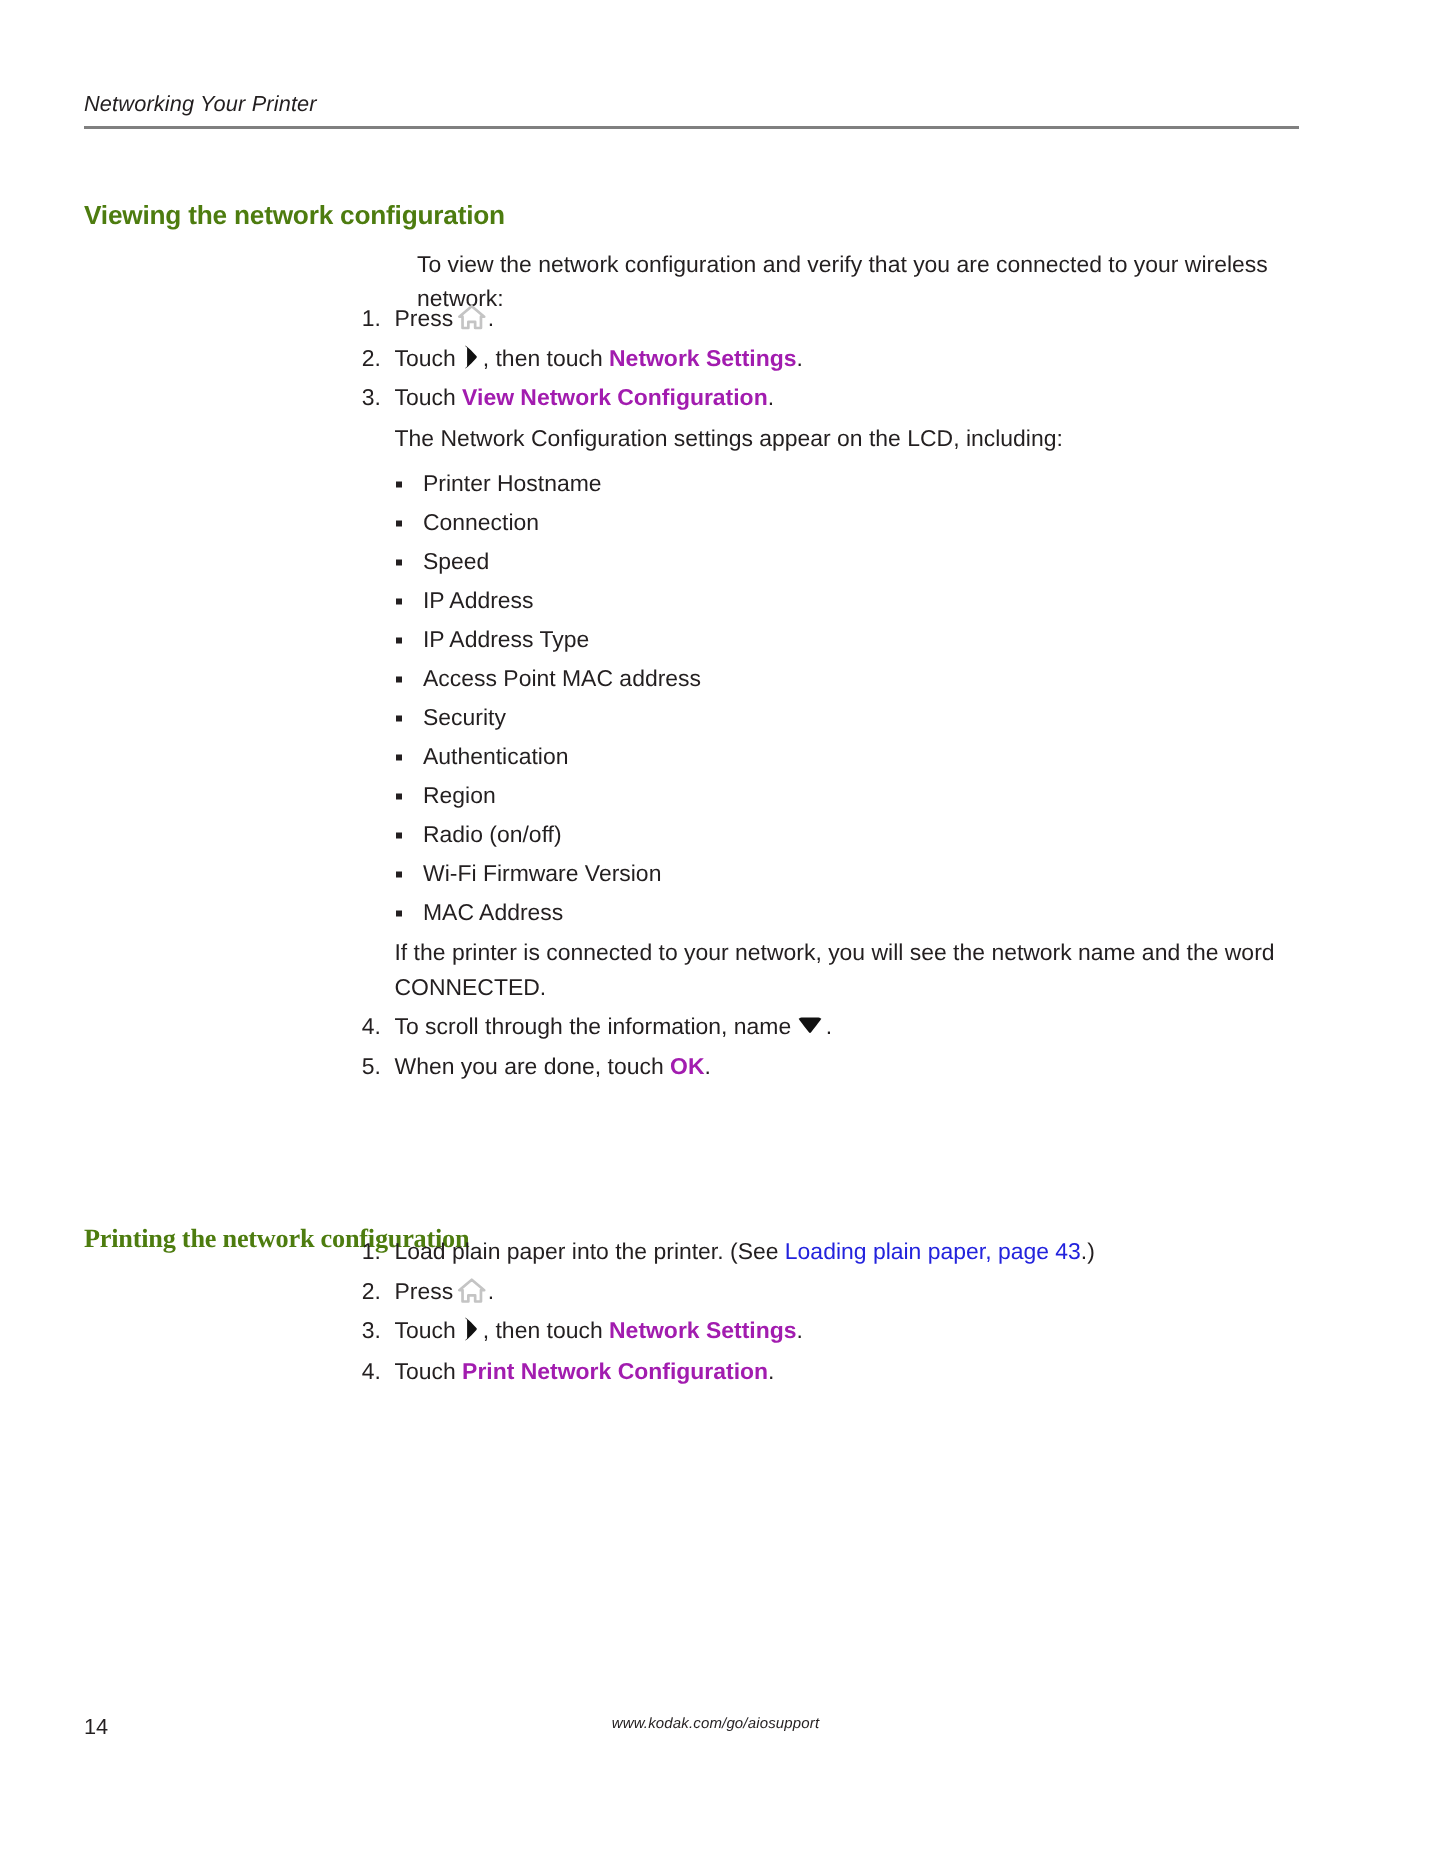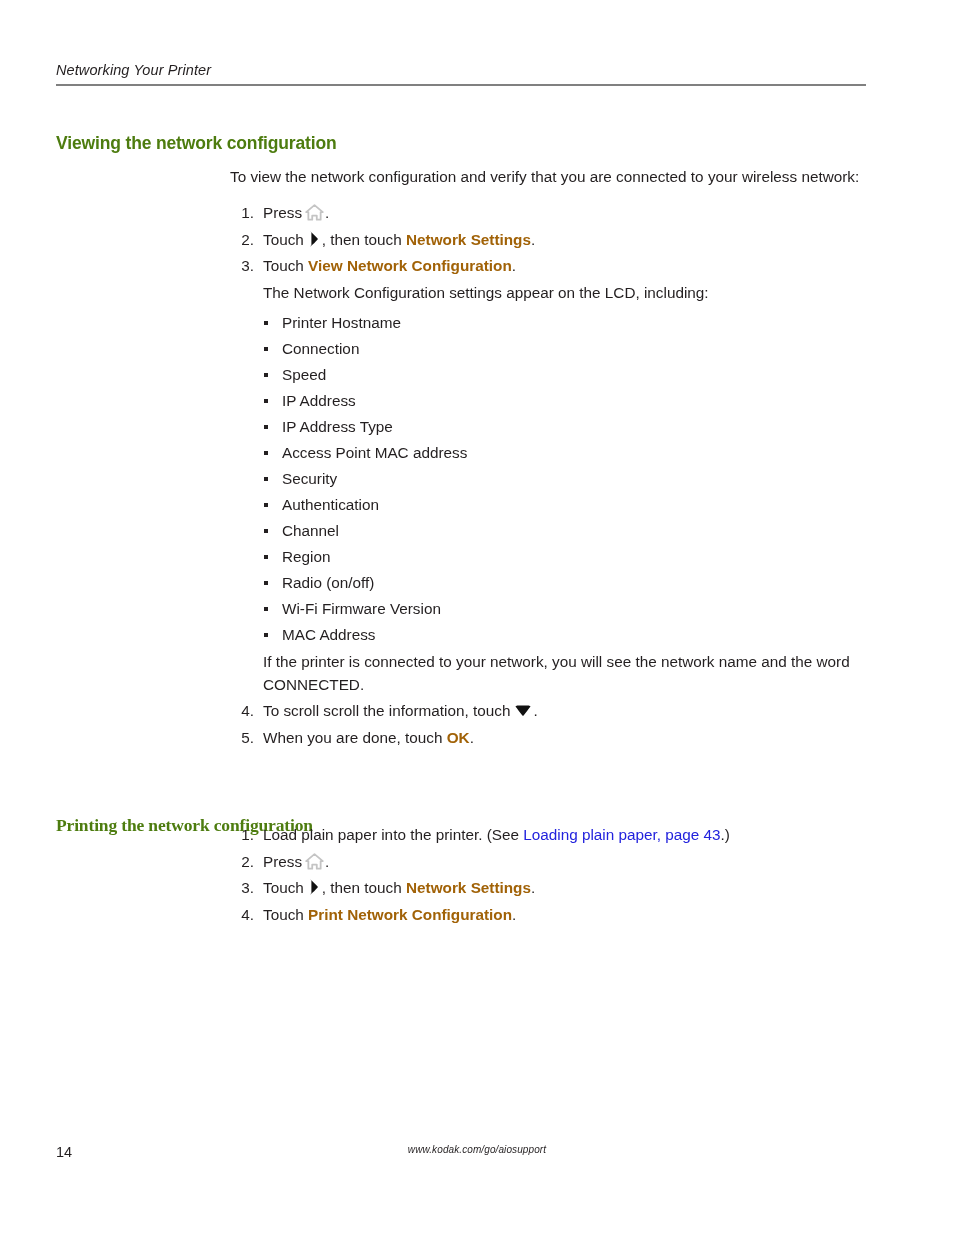--- a/index.html
+++ b/index.html
@@ -57,20 +57,21 @@
   .body-col {
     position: absolute;
     left: 230px;
     width: 640px;
   }
   #intro { top: 151px; }
   .para {
     font-size: 15.3px;
     line-height: 22.5px;
     color: #231f20;
+    margin-left: 48px;
   }
 
   
   ol.steps {
     list-style: none;
     margin: 0;
     padding: 0;
   }
   ol.steps > li {
     position: relative;
@@ -122,21 +123,21 @@
     width: 3.5px;
     height: 3.5px;
     background: #231f20;
   }
   .tail-para {
     margin-top: 3px;
   }
 
   strong.b {
     font-weight: bold;
-    color: #a16207;
+    color: #a21caf;
   }
 
   a.xref {
     color: #2222dd;
     text-decoration: none;
   }
 
   
   .icon-inline {
     display: inline-block;
@@ -203,33 +204,32 @@
 
         <ul class="bullets">
           <li>Printer Hostname</li>
           <li>Connection</li>
           <li>Speed</li>
           <li>IP Address</li>
           <li>IP Address Type</li>
           <li>Access Point MAC address</li>
           <li>Security</li>
           <li>Authentication</li>
-          <li>Channel</li>
           <li>Region</li>
           <li>Radio (on/off)</li>
           <li>Wi-Fi Firmware Version</li>
           <li>MAC Address</li>
         </ul>
 
         <p class="sub-para tail-para">If the printer is connected to your network, you will see the network name and the word CONNECTED.</p>
       </div>
     </li>
 
     <li>
-      <span class="num">4.</span><span>To scroll scroll the information, touch</span><span class="icon-inline icon-down"><svg viewBox="0 0 16 13" width="16" height="13" aria-hidden="true">
+      <span class="num">4.</span><span>To scroll through the information, name</span><span class="icon-inline icon-down"><svg viewBox="0 0 16 13" width="16" height="13" aria-hidden="true">
             <path d="M0.7 2.2 C0.7 2.2 1.4 1.4 2.3 1.4 L13.7 1.4 C14.6 1.4 15.3 2.2 15.3 2.2 L15.6 2.2 C15.6 2.2 14.4 4.1 8.6 11.4 C8.3 11.8 7.7 11.8 7.4 11.4 C1.6 4.1 0.4 2.2 0.4 2.2 Z" fill="#111111"></path>
           </svg></span><span>.</span>
     </li>
 
     <li>
       <span class="num">5.</span><span>When you are done, touch </span><strong class="b">OK</strong><span>.</span>
     </li>
   </ol>
 
   <h2 class="section-heading" id="heading-print">Printing the network configuration</h2>

